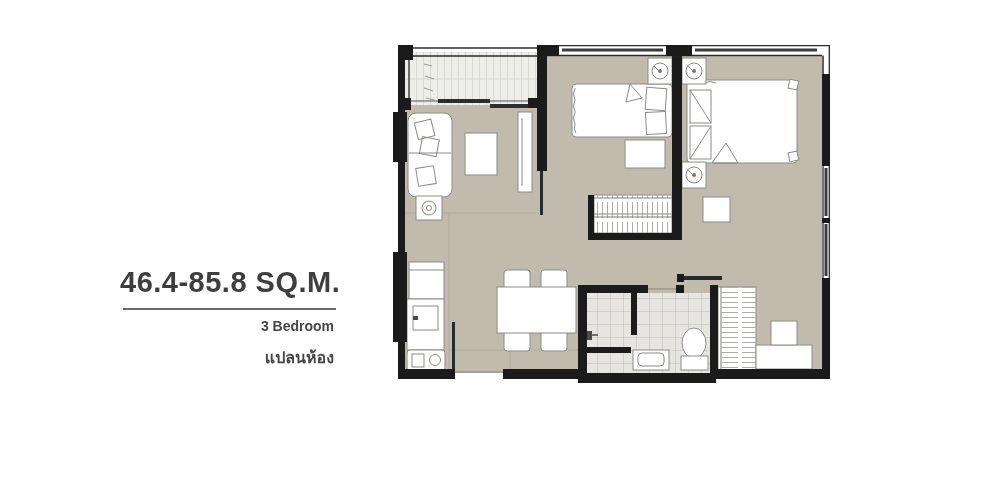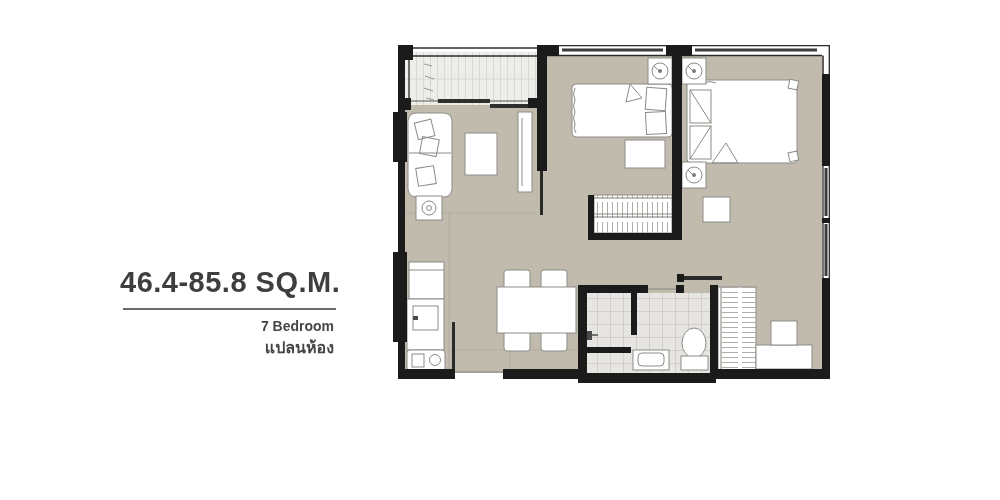--- a/index.html
+++ b/index.html
@@ -3,41 +3,41 @@
 <meta charset="utf-8">
 <style>
   html,body{margin:0;padding:0;background:#ffffff;}
   .stage{position:relative;width:1000px;height:500px;background:#fff;overflow:hidden;
          font-family:"Liberation Sans", sans-serif;}
   .info{position:absolute;left:120px;top:266px;width:218px;}
   .info .area{font-size:29px;font-weight:bold;color:#3e3e3e;letter-spacing:.5px;white-space:nowrap;}
   .info .rule{margin-top:9px;border:none;border-top:2px solid #6a6a6a;width:213px;}
   .info .sub{margin-top:7px;text-align:right;padding-right:4px;}
   .info .sub .en{font-size:14px;font-weight:bold;color:#454545;}
-  .info .sub .th{font-size:16px;font-weight:600;color:#454545;margin-top:1px;}
+  .info .sub .th{font-size:16px;font-weight:600;color:#454545;margin-top:11px;}
   svg .w{fill:#1b1b1b;}
   svg .f{fill:#ffffff;stroke:#8b8b86;stroke-width:1;}
   svg .s{fill:none;stroke:#8b8b86;stroke-width:1;}
   svg .seam{stroke:#b2ac9f;stroke-width:1;}
   svg .thr{stroke:#9a978f;stroke-width:1.5;}
   svg .leaf{fill:#2a2a2a;}
   svg .glass{fill:#3b3b3b;}
   svg .frame{stroke:#2b2b2b;stroke-width:1.3;fill:none;}
 </style>
 </head>
 <body>
 
 <div class="stage">
 
   
   <div class="info">
     <div class="area">46.4-85.8 SQ.M.</div>
     <hr class="rule">
     <div class="sub">
-      <div class="en">7 Bedroom</div>
+      <div class="en">3 Bedroom</div>
       <div class="th">แปลนห้อง</div>
     </div>
   </div>
 
   
   <svg viewBox="0 0 1000 500" width="1000" height="500">
     <defs>
       <pattern id="tile" width="13" height="13" patternUnits="userSpaceOnUse">
         <path d="M13 0 V13 M0 13 H13" stroke="#bcbab4" stroke-width="1" fill="none"></path>
       </pattern>

